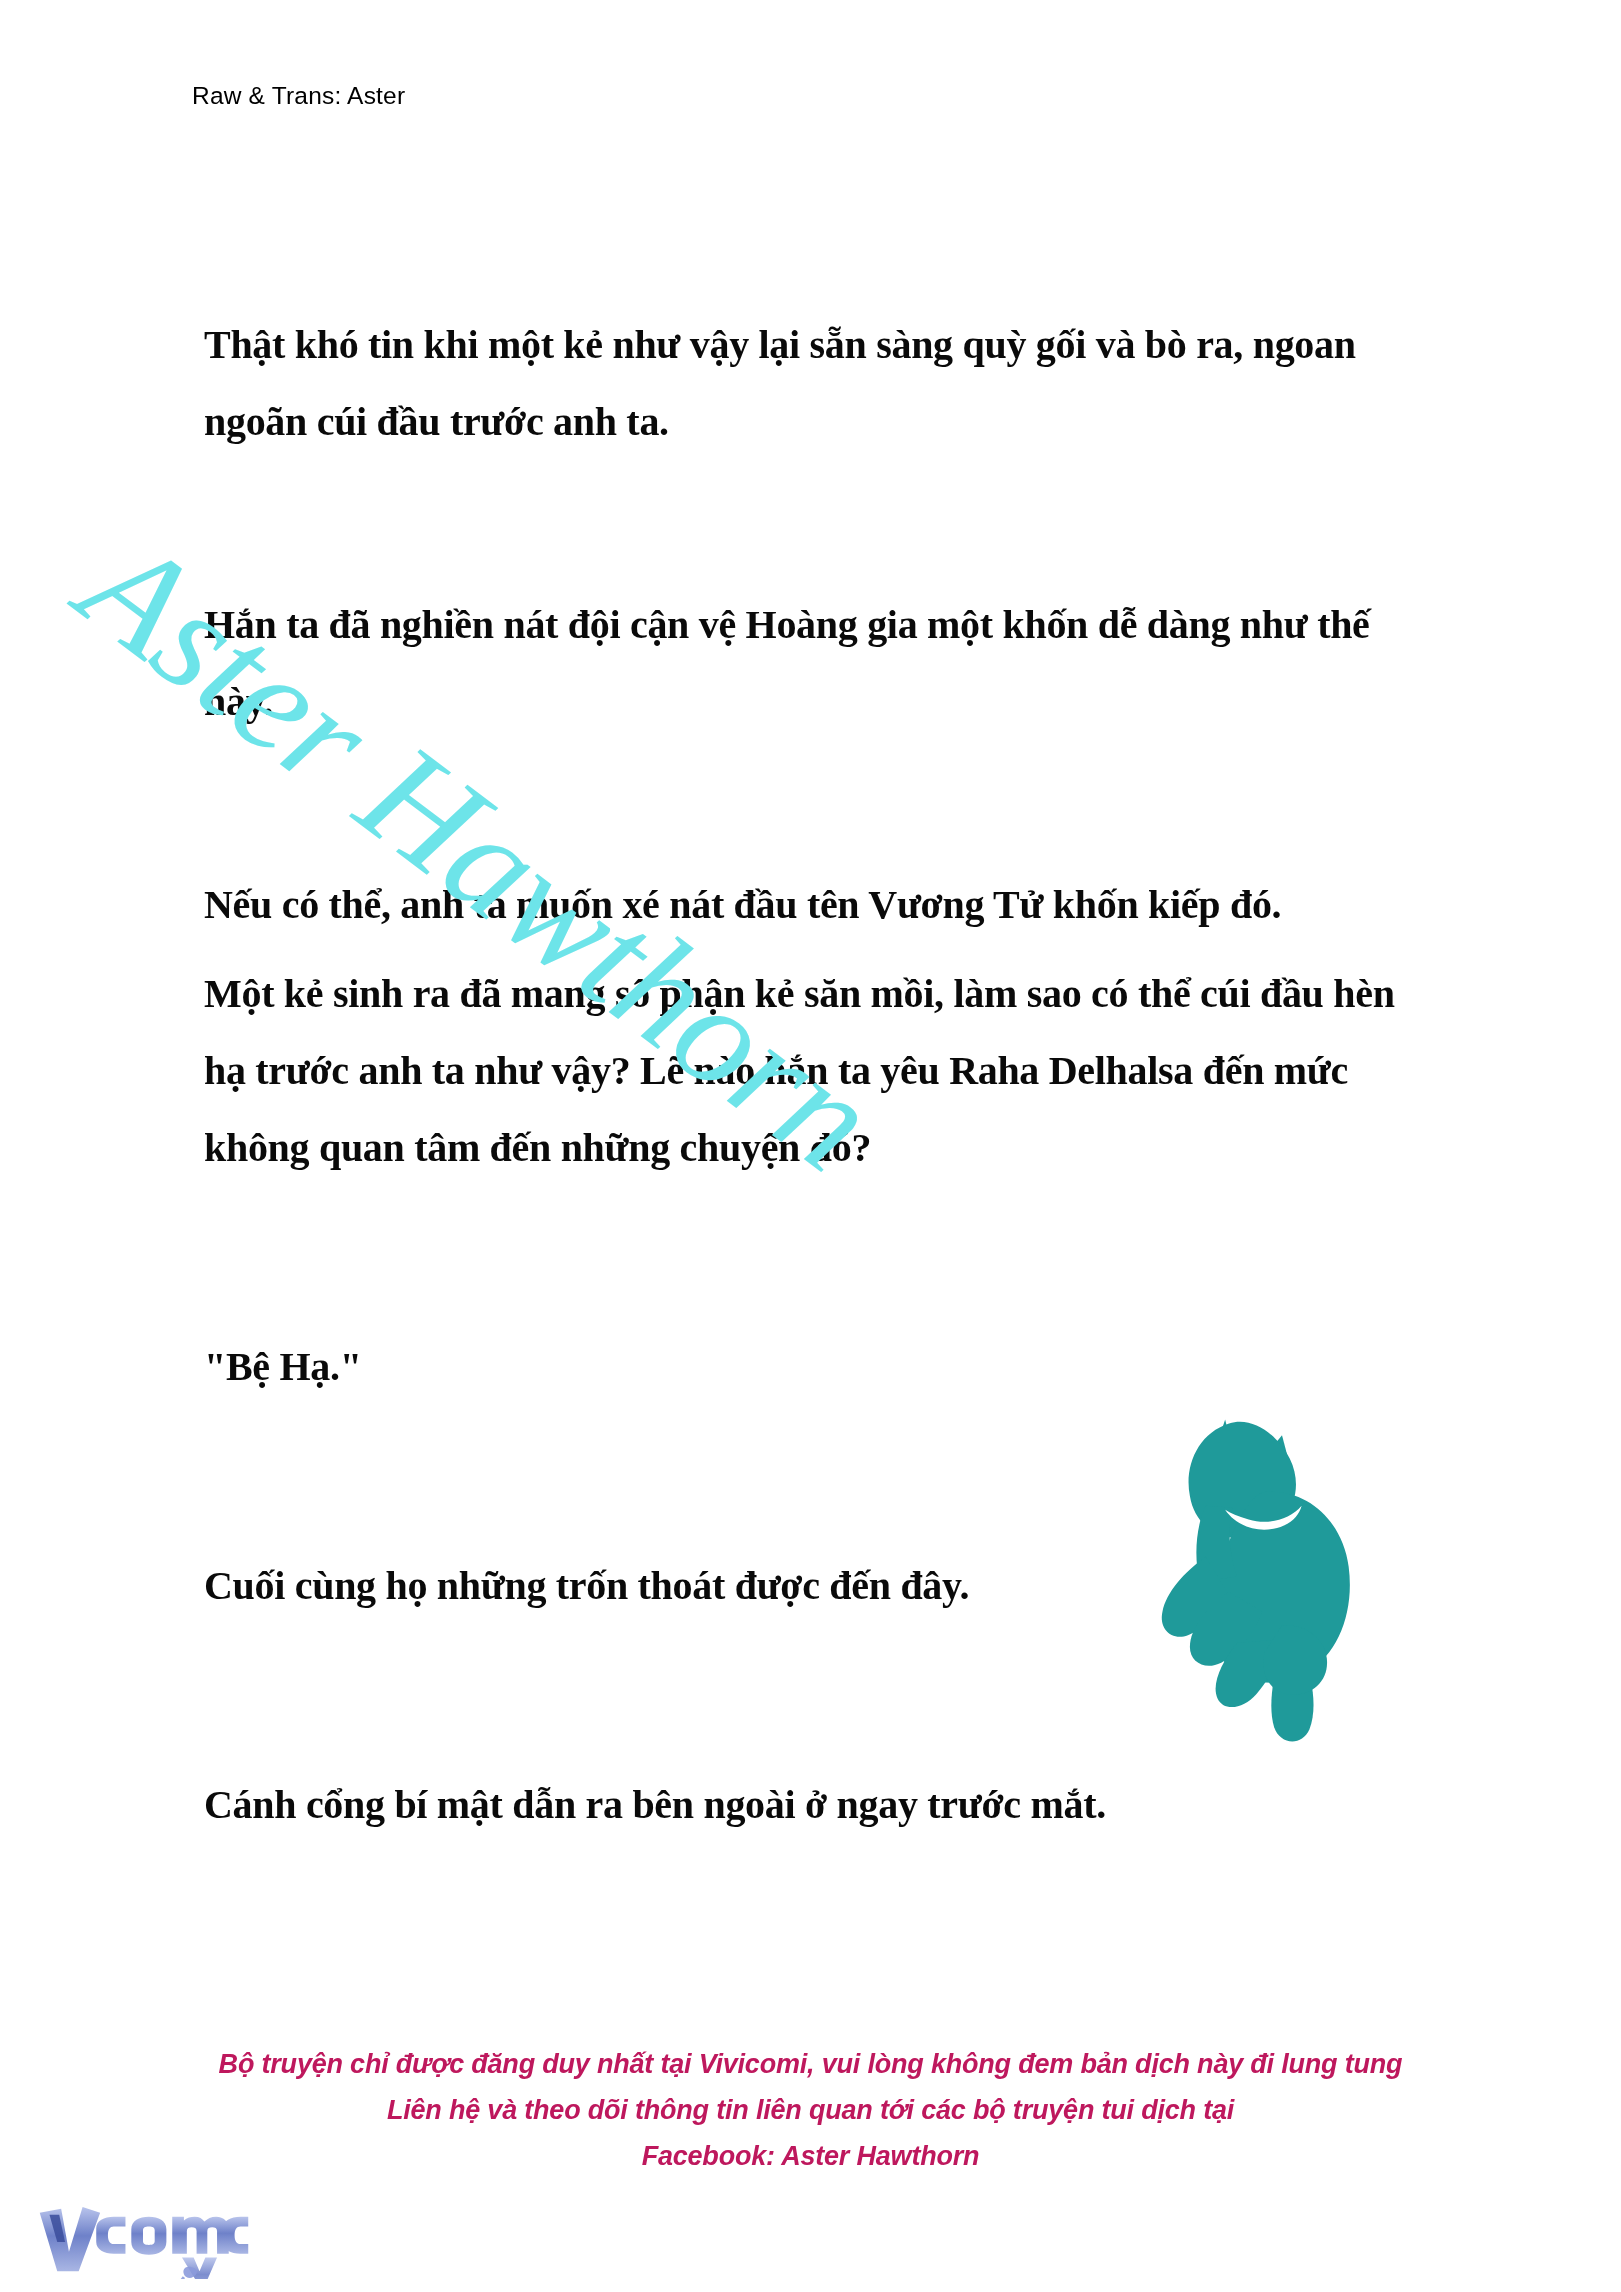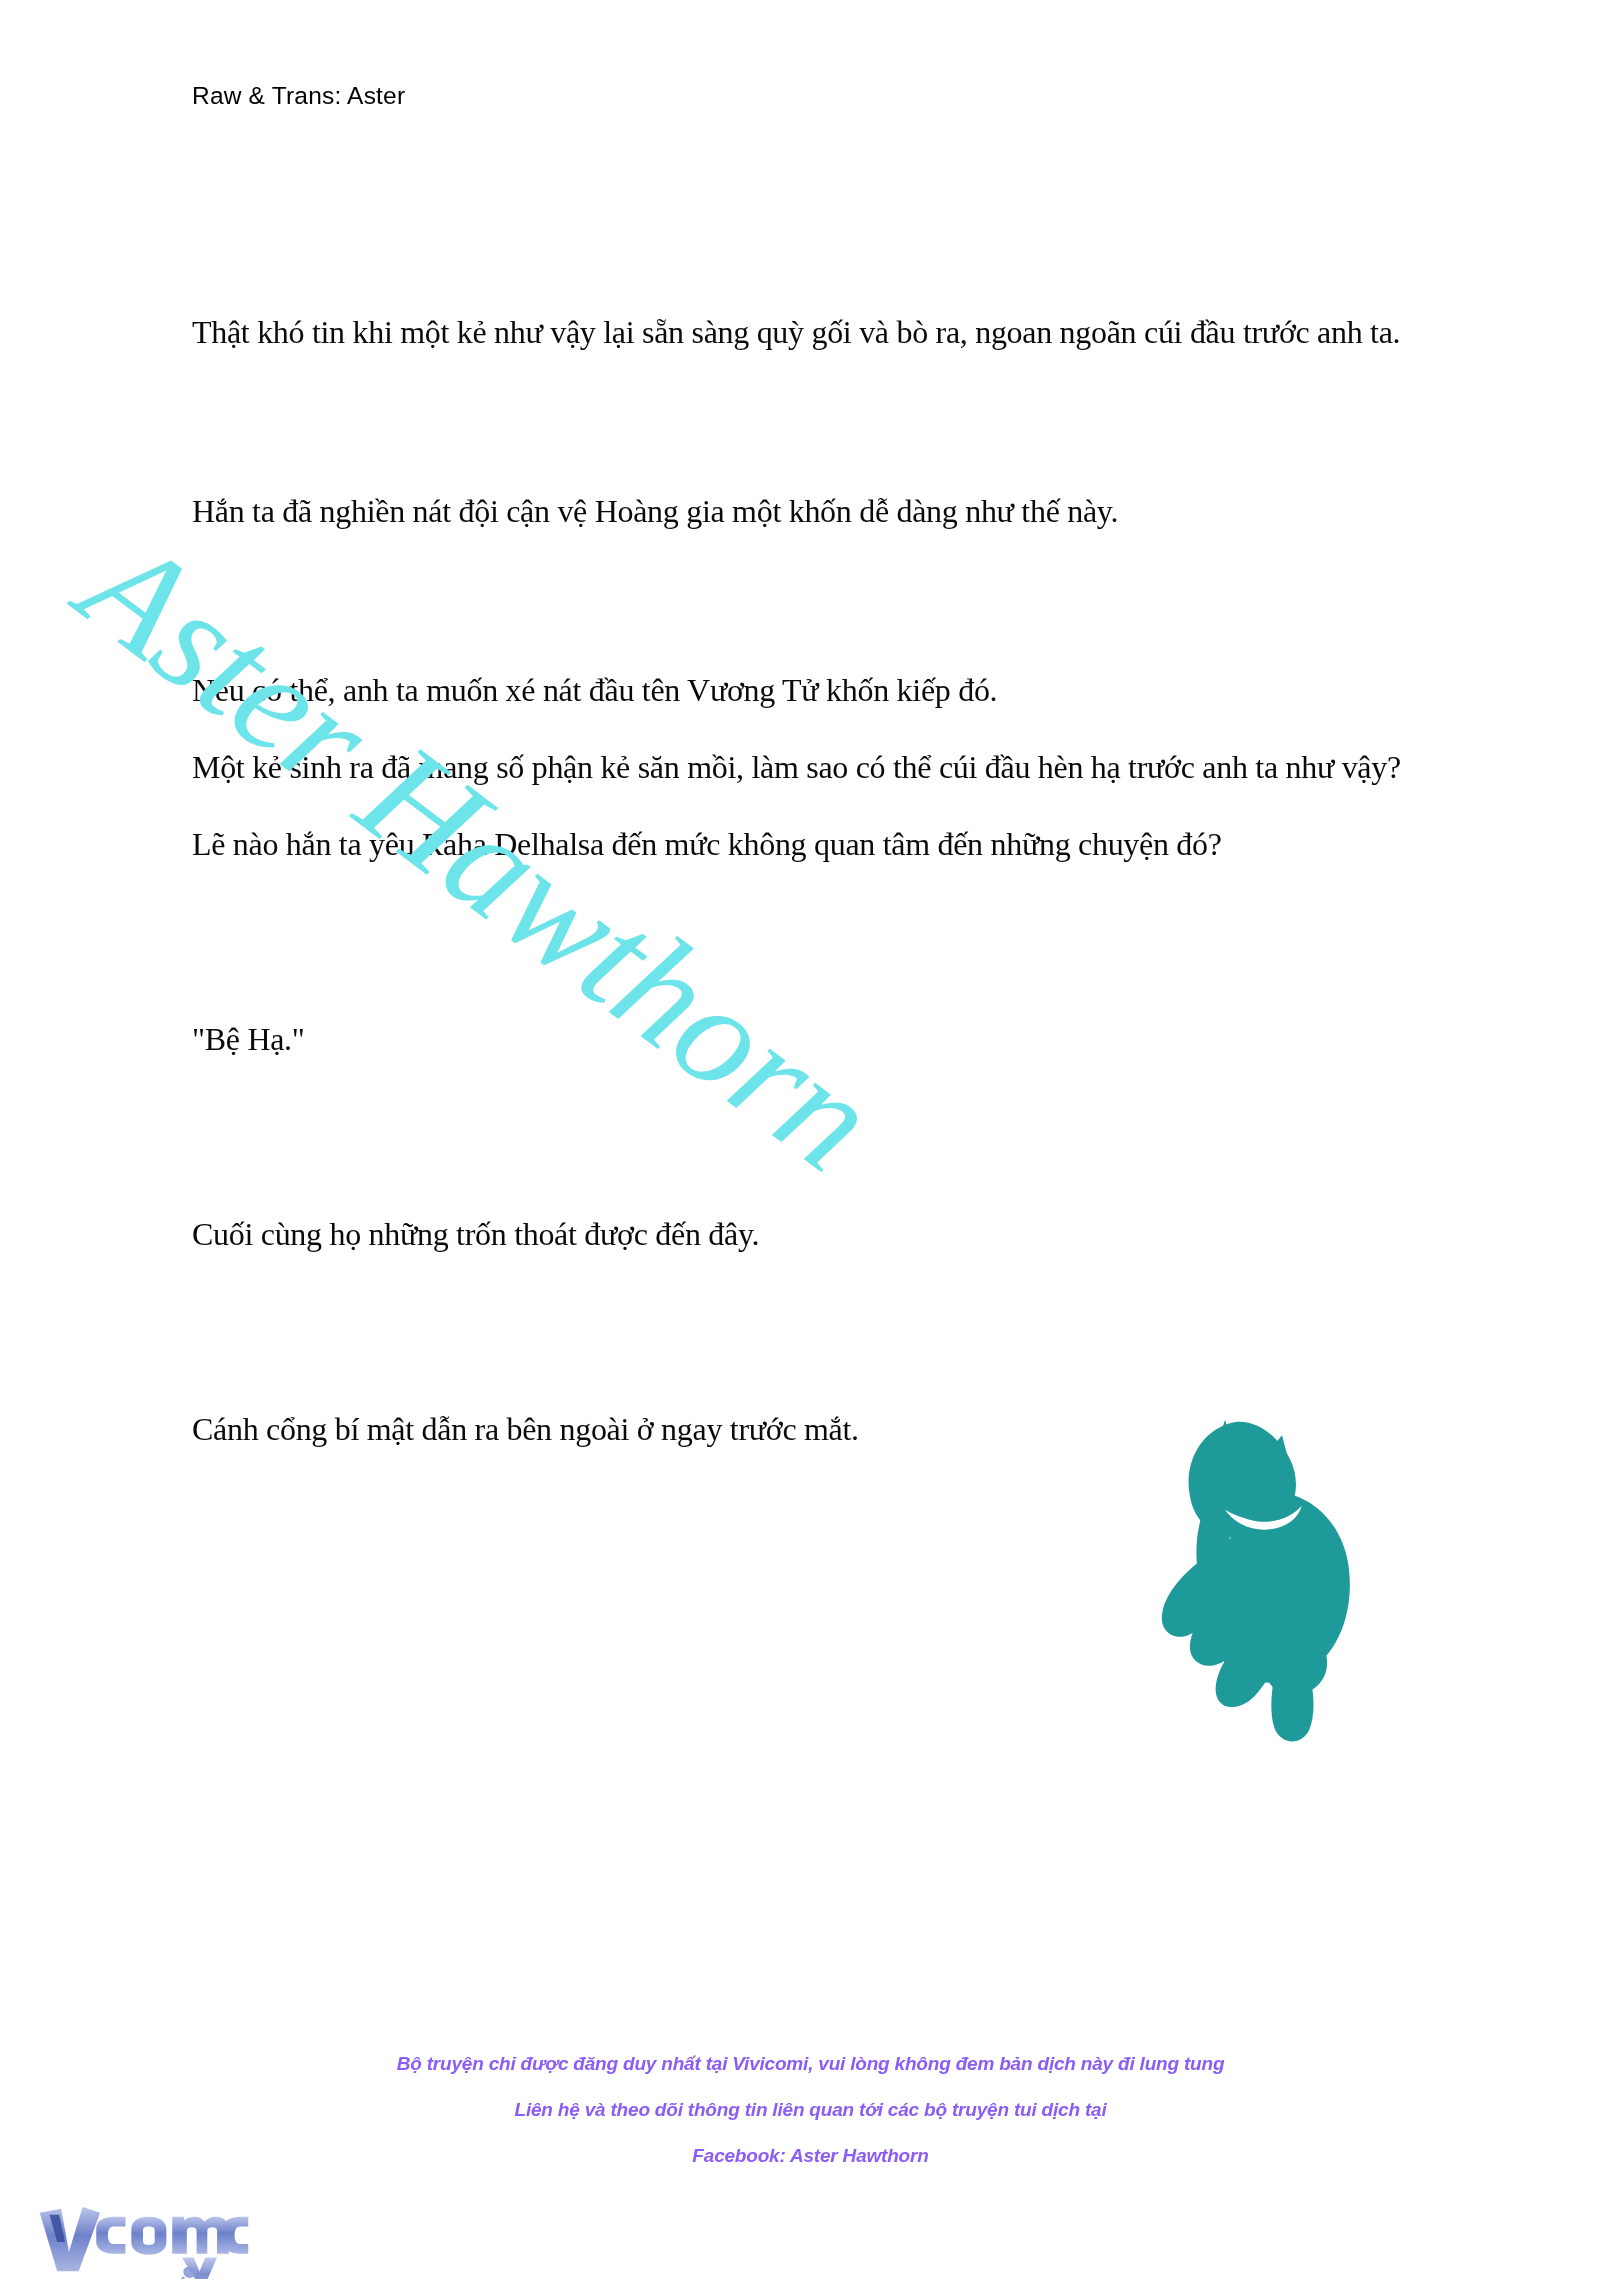--- a/index.html
+++ b/index.html
@@ -64,44 +64,45 @@
   
   .body-text {
     position: absolute;
     left: 192px;
     top: 294px;
     width: 1245px;
     z-index: 1;
   }
   .para {
     font-family: "Liberation Serif", "DejaVu Serif", serif;
-    font-size: 32px;
+    font-size: 40px;
     line-height: 77px;
     color: #0a0a0a;
-    margin: 0;
+    margin: 12px;
     letter-spacing: -0.3px;
+    font-weight: bold;
   }
   .gap-lg { height: 102px; }
   .gap-xl { height: 118px; }
 
   
   .footer-credits {
     position: absolute;
     left: 0;
     top: 2041px;
     width: 1621px;
     text-align: center;
     z-index: 4;
   }
   .credit-line {
     font-family: "Liberation Sans", sans-serif;
     font-style: italic;
     font-weight: bold;
-    font-size: 19px;
-    color: #8b5cf6;
+    font-size: 27px;
+    color: #be185d;
     line-height: 46px;
     letter-spacing: -0.2px;
     white-space: nowrap;
   }
 
   
   .brand-logo {
     position: absolute;
     left: 35px;
     top: 2203px;

